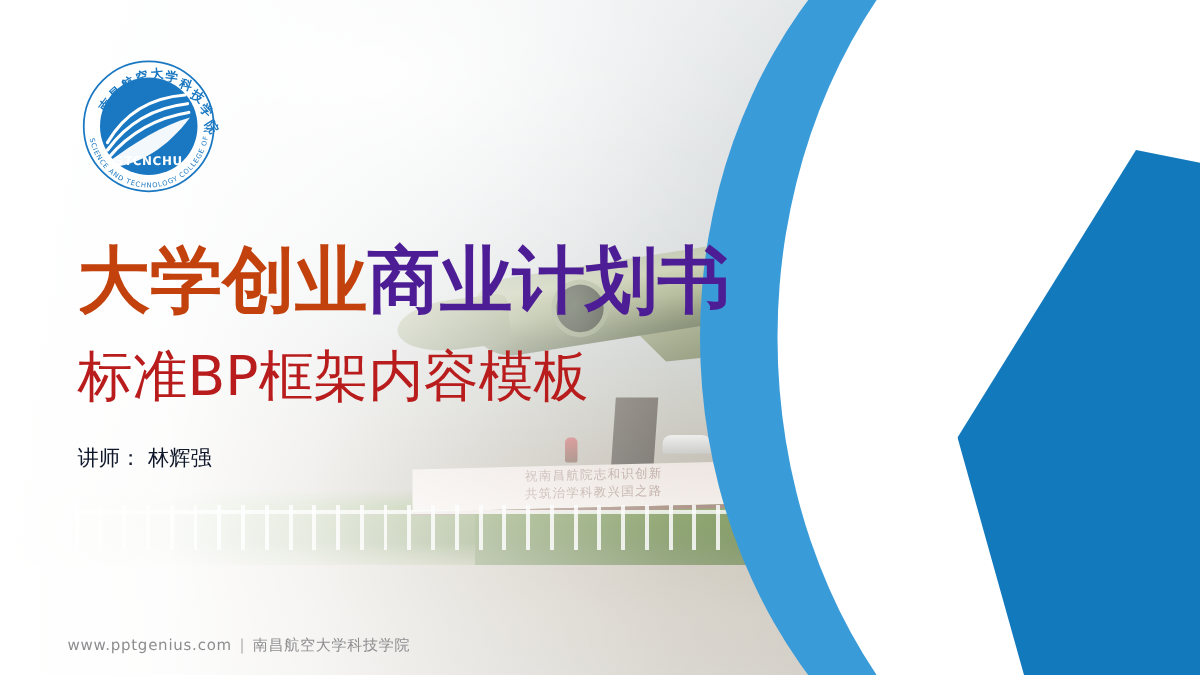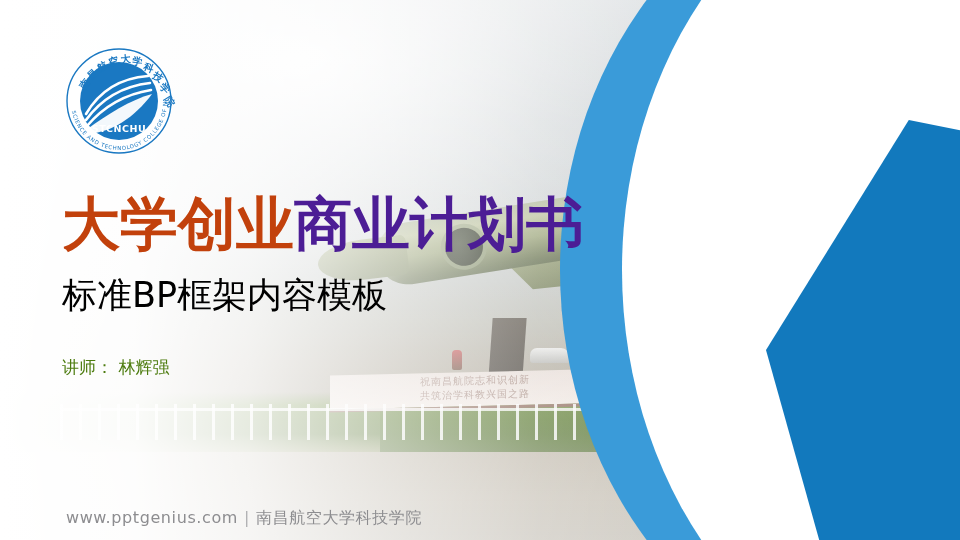--- a/index.html
+++ b/index.html
@@ -280,41 +280,41 @@
     line-height: 64px;
     white-space: nowrap;
     font-family: "DejaVu Sans", "Liberation Sans", sans-serif;
   }
   .title .t-blue { color: #c2410c; }
   .title .t-dark { color: #4c1d95; }
 
   .subtitle {
     position: absolute;
     left: 62px; top: 272px;
-    font-size: 35px;
-    color: #000000;
+    font-size: 44px;
+    color: #b91c1c;
     letter-spacing: 0px;
     white-space: nowrap;
     font-family: "DejaVu Sans", "Liberation Sans", sans-serif;
   }
 
   .meta {
     position: absolute;
     left: 62px; top: 352px;
     font-size: 17px;
-    color: #4d7c0f;
+    color: #0f172a;
     line-height: 30px;
     font-family: "DejaVu Sans", "Liberation Sans", sans-serif;
   }
   .meta div { white-space: nowrap; }
 
   .footer {
     position: absolute;
-    left: 66px; top: 508px;
-    font-size: 16px;
+    left: 54px; top: 508px;
+    font-size: 12px;
     color: #8d8d90;
     letter-spacing: 0.6px;
     white-space: nowrap;
     font-family: "DejaVu Sans", "Liberation Sans", sans-serif;
   }
   .footer .sep { margin: 0 6px; color: #b0b0b2; }
 </style>
 </head>
 <body>
 

